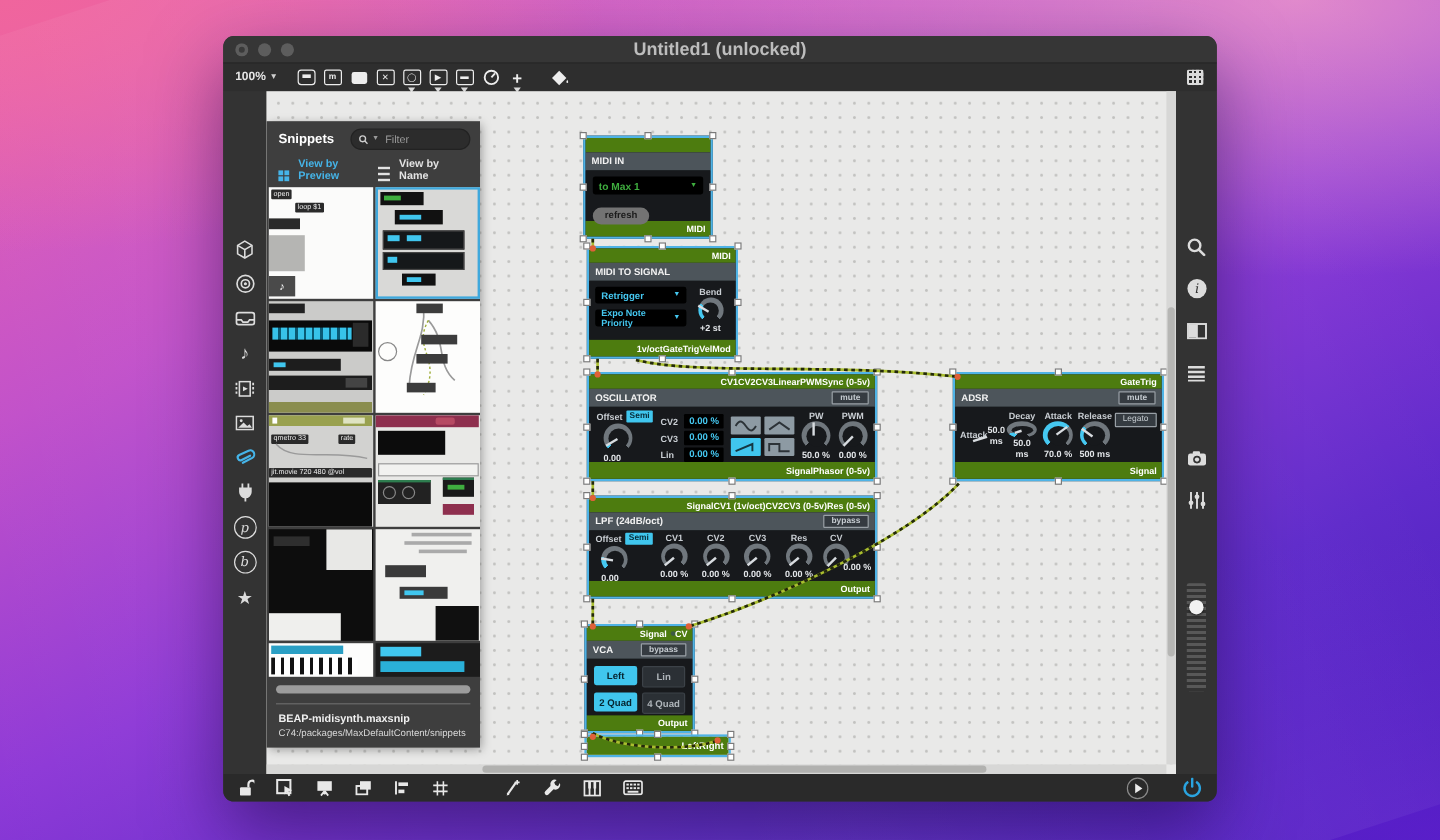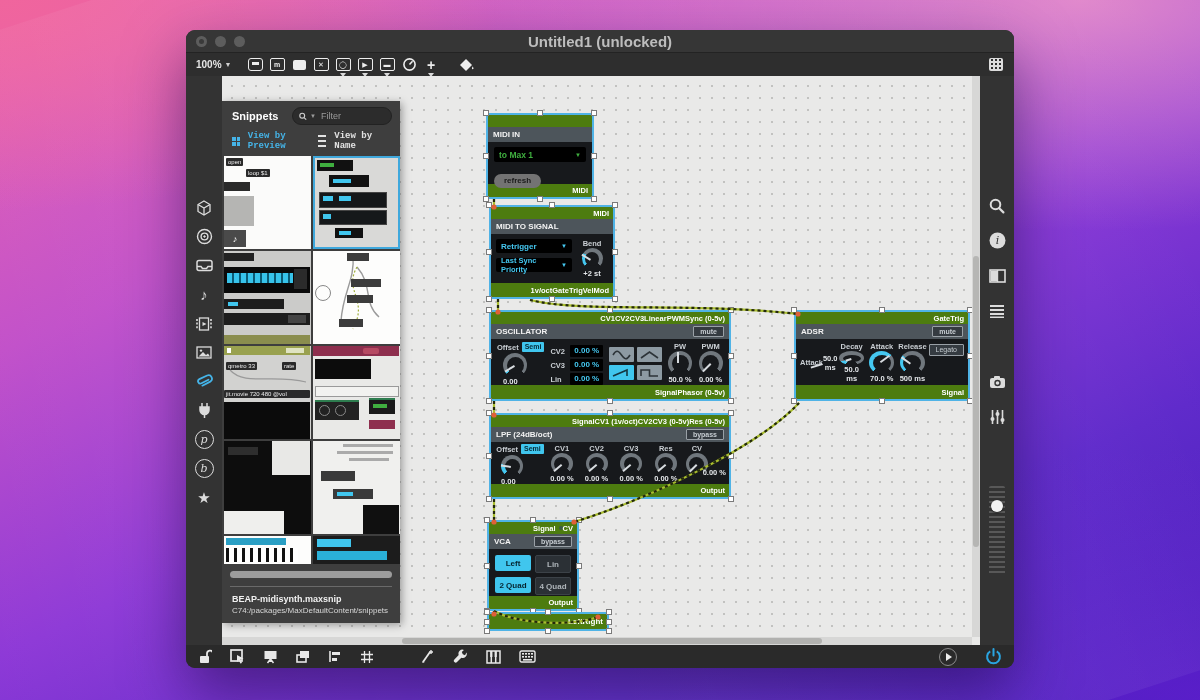--- a/index.html
+++ b/index.html
@@ -78,21 +78,21 @@
   .h-ml{left:-5px;top:50%;margin-top:-3px}.h-mr{right:-5px;top:50%;margin-top:-3px}
   .h-bl{left:-5px;bottom:-5px}.h-bm{left:50%;margin-left:-3px;bottom:-5px}.h-br{right:-5px;bottom:-5px}
   
   .snippets{position:absolute;left:0;top:25px;width:178px;height:522px;background:#3e3e3e;z-index:8;box-shadow:2px 2px 8px rgba(0,0,0,.35);display:flex;flex-direction:column;}
   .sn-head{display:flex;align-items:center;justify-content:space-between;padding:6px 8px 2px 10px;}
   .sn-title{color:#fff;font-size:11px;font-weight:bold;}
   .sn-search{display:flex;align-items:center;gap:3px;background:#2c2c2c;border:1px solid #222;border-radius:9px;height:16px;padding:0 6px;width:86px;}
   .sn-search input{background:transparent;border:none;outline:none;color:#ddd;font-size:9px;width:62px;font-family:inherit;}
   .sn-search input::placeholder{color:#9a9a9a;}
   .sn-tabs{display:flex;align-items:center;justify-content:space-between;padding:4px 10px 5px 10px;}
-  .sn-tab{display:flex;align-items:center;gap:8px;font-size:9px;font-weight:bold;font-family:Liberation Mono, monospace;}
+  .sn-tab{display:flex;align-items:flex-end;gap:8px;font-size:9px;font-weight:bold;}
   .sn-tab.active{color:#45b4e8;}
   .sn-tab.idle{color:#e2e2e2;}
   .grid4{width:9px;height:9px;background:
     linear-gradient(#45b4e8,#45b4e8) 0 0/4px 4px no-repeat,
     linear-gradient(#45b4e8,#45b4e8) 5px 0/4px 4px no-repeat,
     linear-gradient(#45b4e8,#45b4e8) 0 5px/4px 4px no-repeat,
     linear-gradient(#45b4e8,#45b4e8) 5px 5px/4px 4px no-repeat;}
   .hamb{width:10px;height:8px;border-top:2px solid #e2e2e2;border-bottom:2px solid #e2e2e2;background:linear-gradient(#e2e2e2,#e2e2e2) center/10px 2px no-repeat;}
   .sn-grid{display:grid;grid-template-columns:87px 87px;gap:2px;padding:0 2px;}
   .cell{height:93px;position:relative;overflow:hidden;background:#ececea;}
@@ -306,21 +306,21 @@
         <div class="mhead">
             <span>MIDI TO SIGNAL</span>
           </div>
         <div class="mbody" style="display:flex;padding:5px;gap:4px;">
           <div style="display:flex;flex-direction:column;gap:5px;flex:1;">
             <div class="dd cyan" style="height:14px;font-size:8px;">
               <span>Retrigger</span>
                 <span class="caret">▼</span>
             </div>
             <div class="dd cyan" style="height:14px;font-size:7.5px;">
-              <span>Last Sync Priority</span>
+              <span>Expo Note Priority</span>
                 <span class="caret">▼</span>
             </div>
           </div>
           <div style="width:32px;display:flex;flex-direction:column;align-items:center;">
             <div class="klabel">Bend</div>
             <div class="knob" style="width:21px;height:21px;--a:76deg;--c:#45c8f1;--r:121deg;"></div>
             <div class="kvalue">+2 st</div>
           </div>
         </div>
         <div class="band" style="height:14px;">

